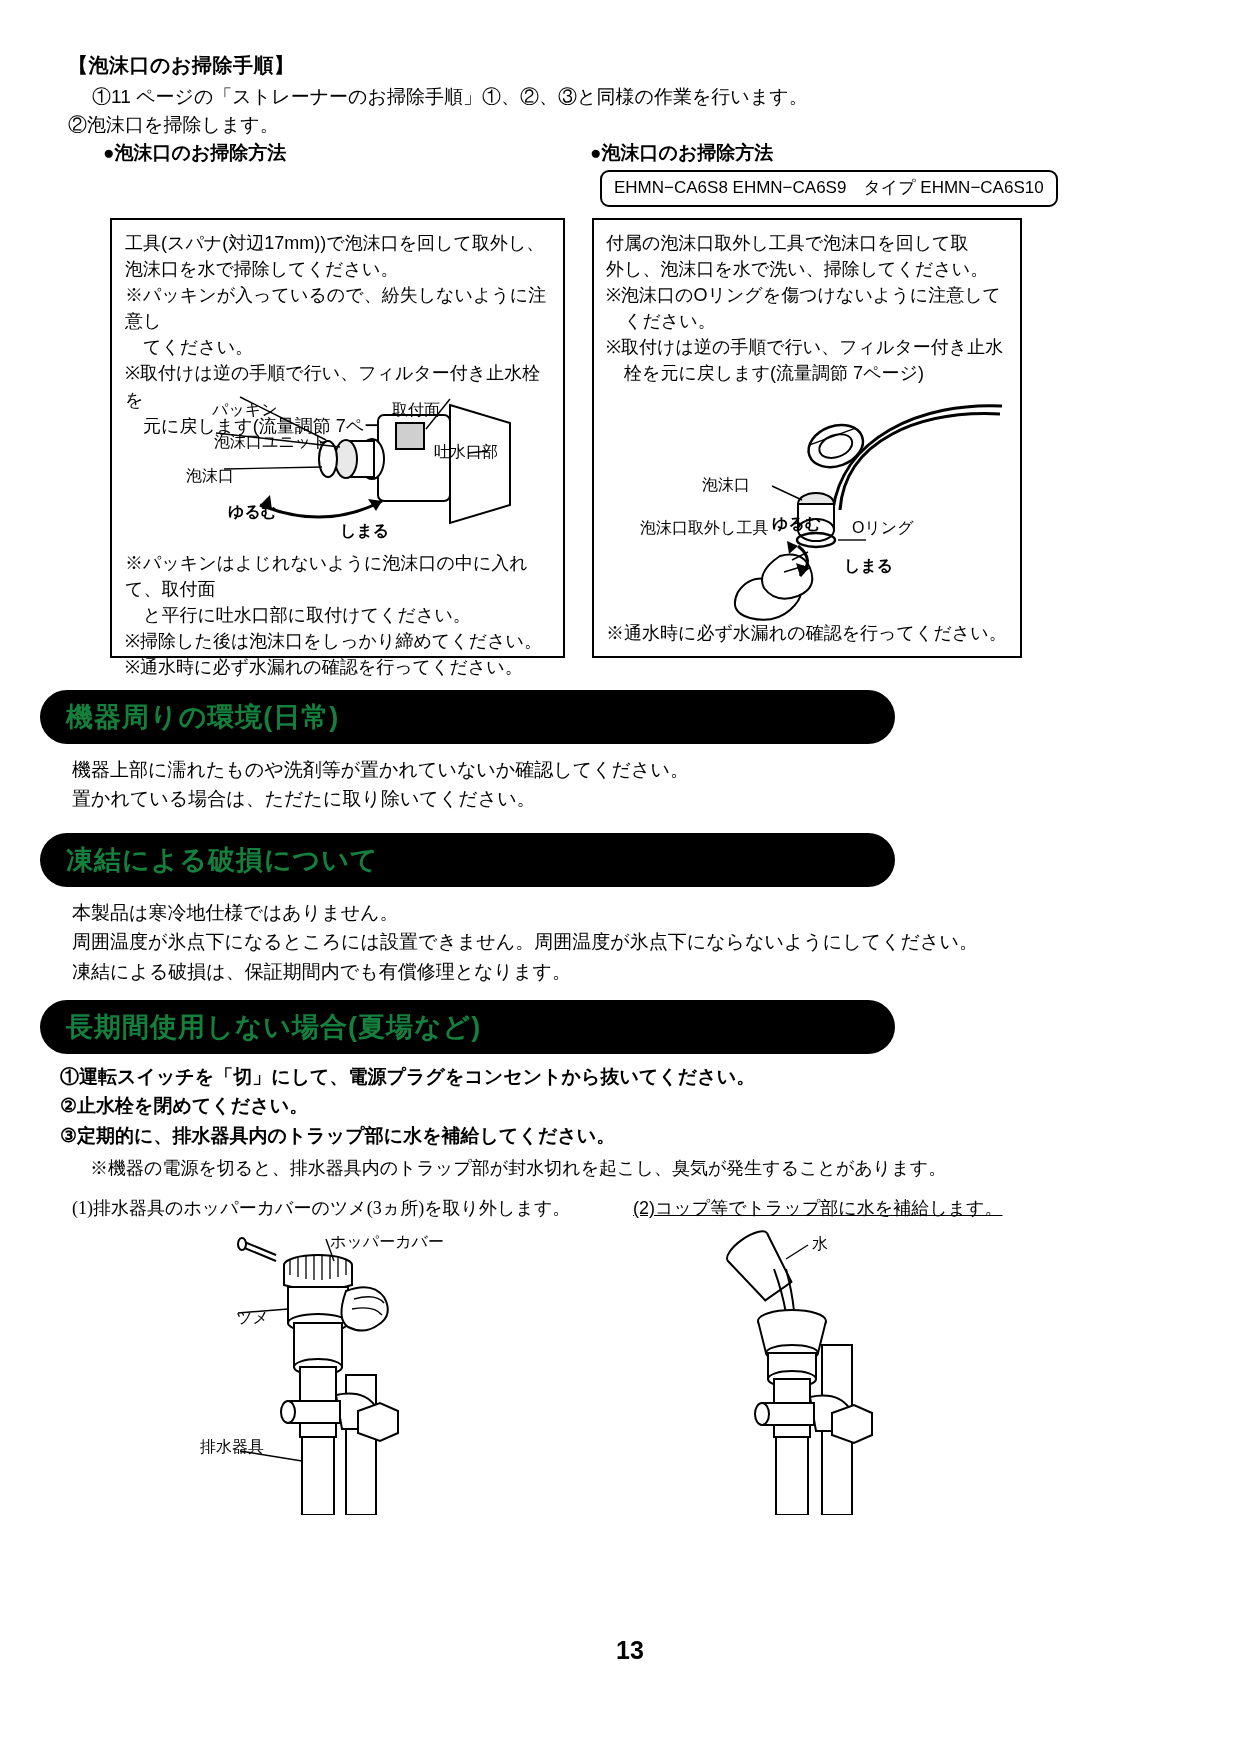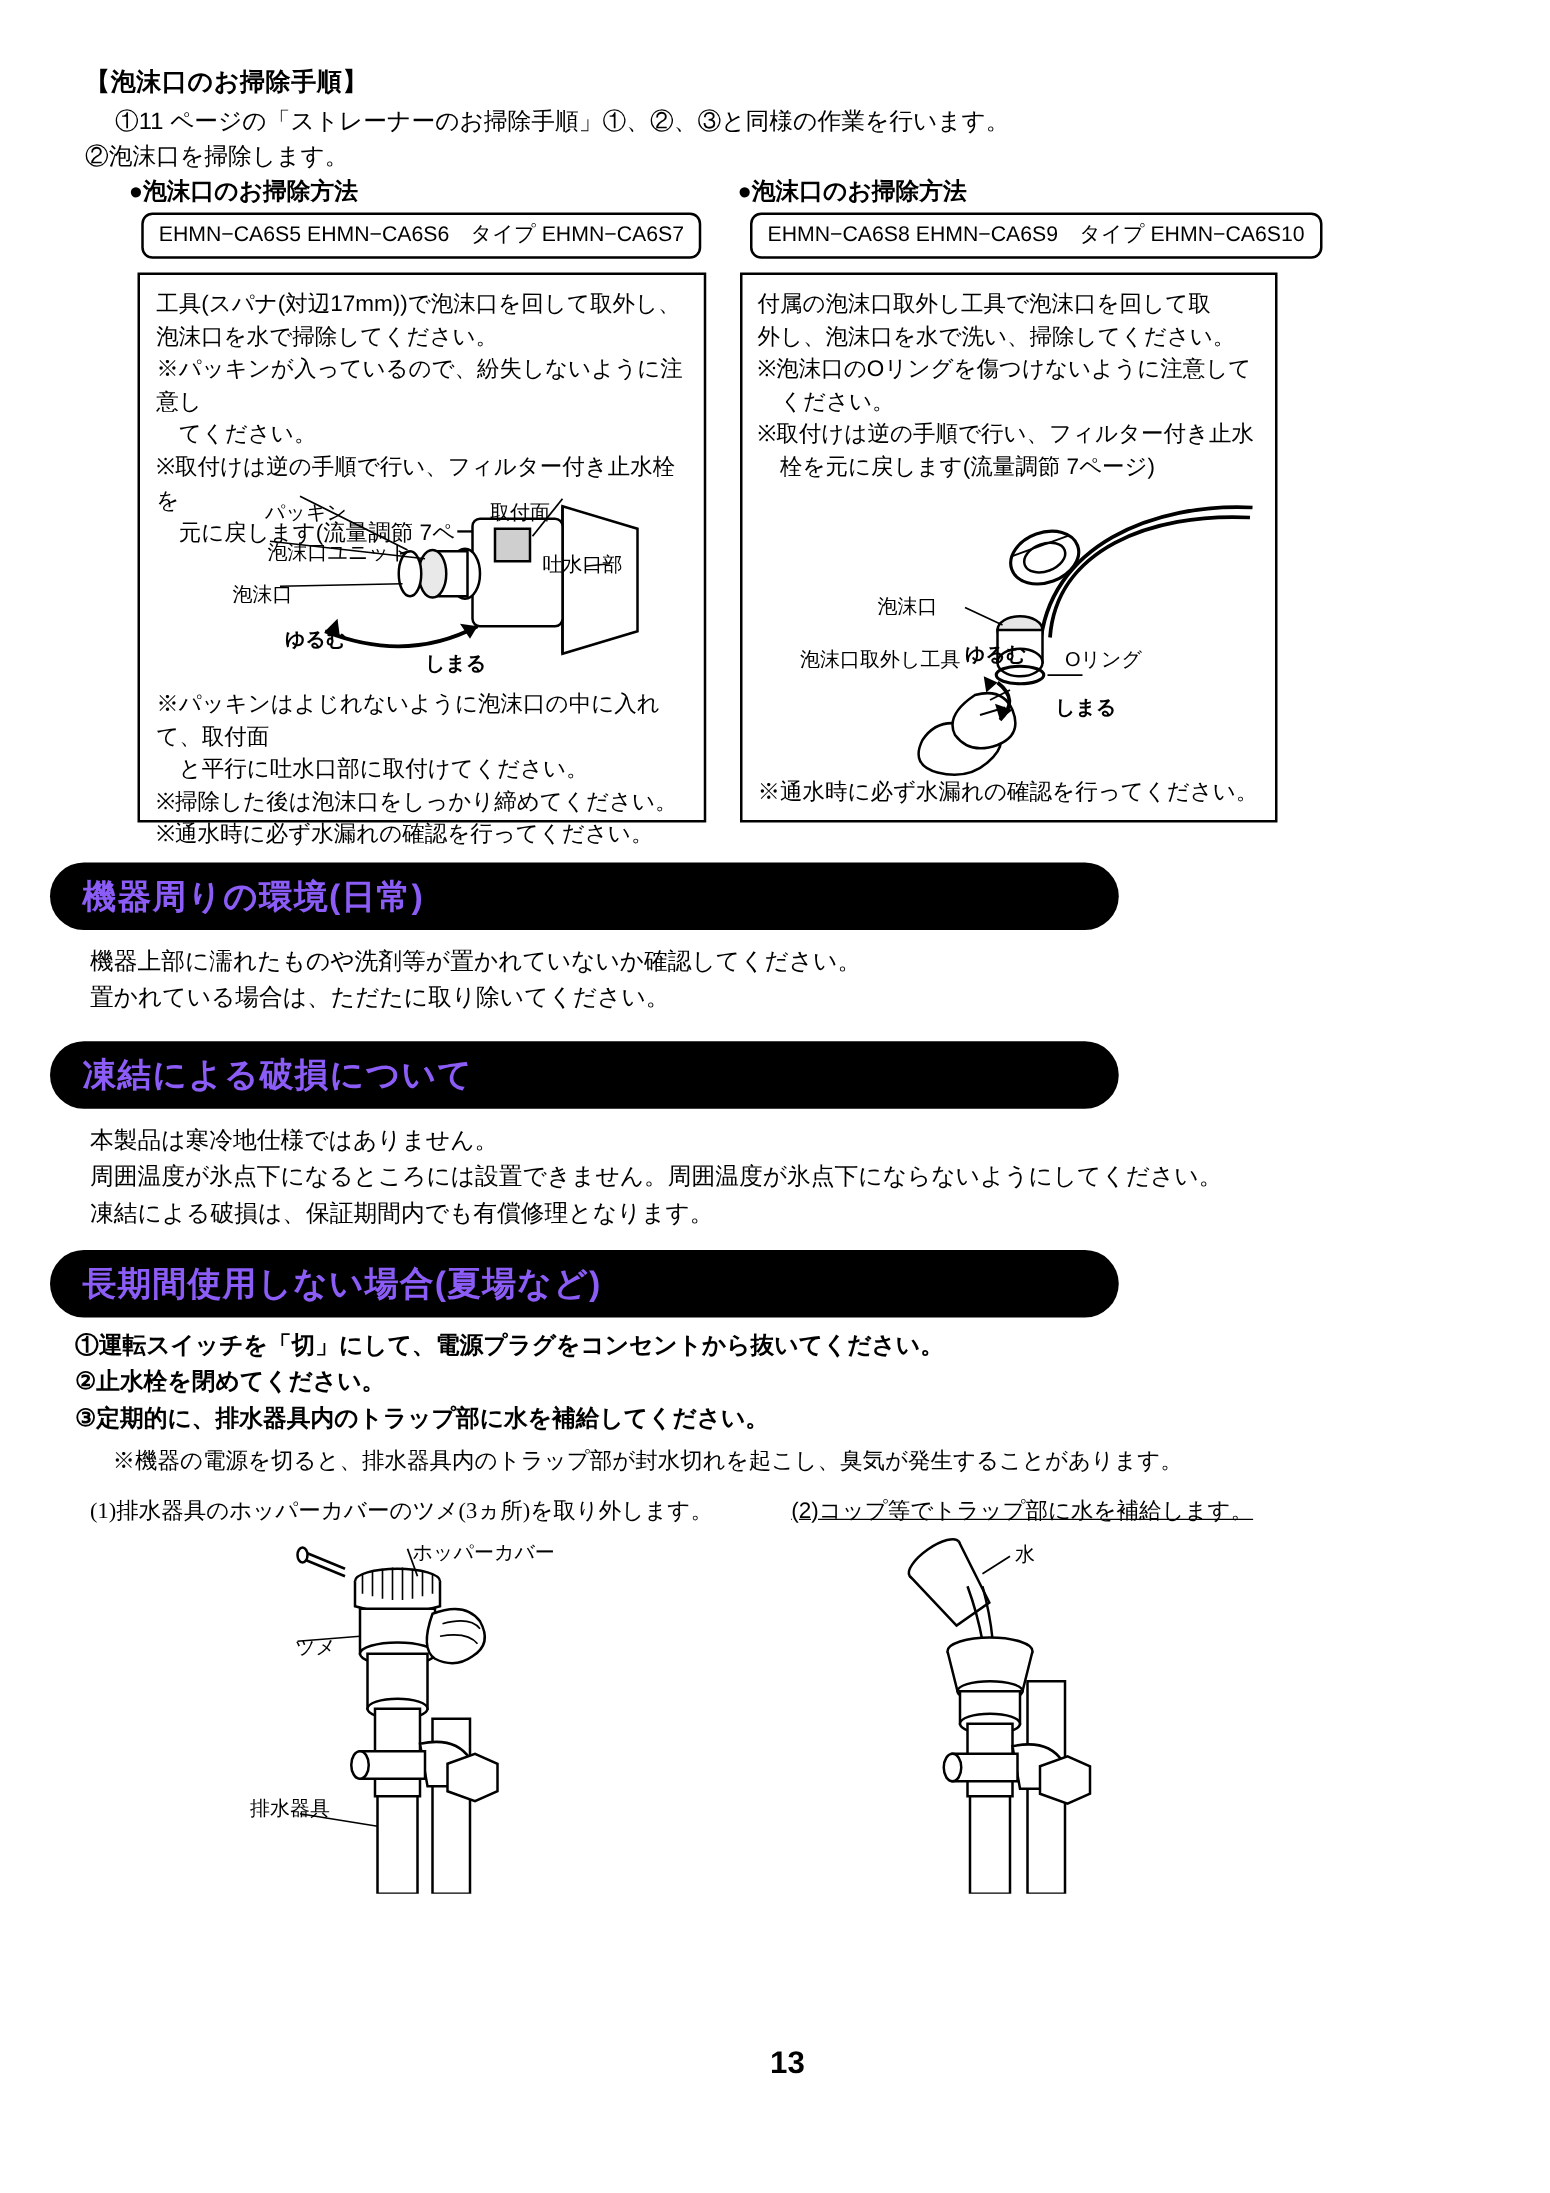--- a/index.html
+++ b/index.html
@@ -63,21 +63,21 @@
     position: absolute;
     font-size: 18px;
     line-height: 1.45;
     white-space: pre-line;
   }
 
   
   .blackbar {
     position: absolute;
     background: #000;
-    color: #8b5cf6;
+    color: #15803d;
     border-radius: 28px 28px 28px 28px;
     font-size: 27px;
     font-weight: bold;
     letter-spacing: 1px;
     display: flex;
     align-items: center;
     padding-left: 26px;
     box-sizing: border-box;
   }
 
@@ -110,23 +110,20 @@
 </head>
 <body>
 
 <div class="page">
 
   <div class="sec-title" style="left:68px; top:52px;">【泡沫口のお掃除手順】</div>
   <div class="line-text" style="left:68px; top:84px;margin-left:24px;">①11 ページの「ストレーナーのお掃除手順」①、②、③と同様の作業を行います。</div>
   <div class="line-text" style="left:68px; top:112px;">②泡沫口を掃除します。</div>
 
   <div class="bullet-head" style="left:103px; top:140px;">●泡沫口のお掃除方法</div>
-  <div class="model-box" style="left:113px; top:170px;">EHMN−CA6S5
-EHMN−CA6S6　タイプ
-EHMN−CA6S7</div>
 
   <div class="panel" style="left:110px; top:218px; width:455px; height:440px;"></div>
 
   <div class="panel-text" style="left:125px; top:230px; width:430px;">工具(スパナ(対辺17mm))で泡沫口を回して取外し、
 泡沫口を水で掃除してください。
 ※パッキンが入っているので、紛失しないように注意し
 　てください。
 ※取付けは逆の手順で行い、フィルター付き止水栓を
 　元に戻します(流量調節 7ページ)</div>
 

